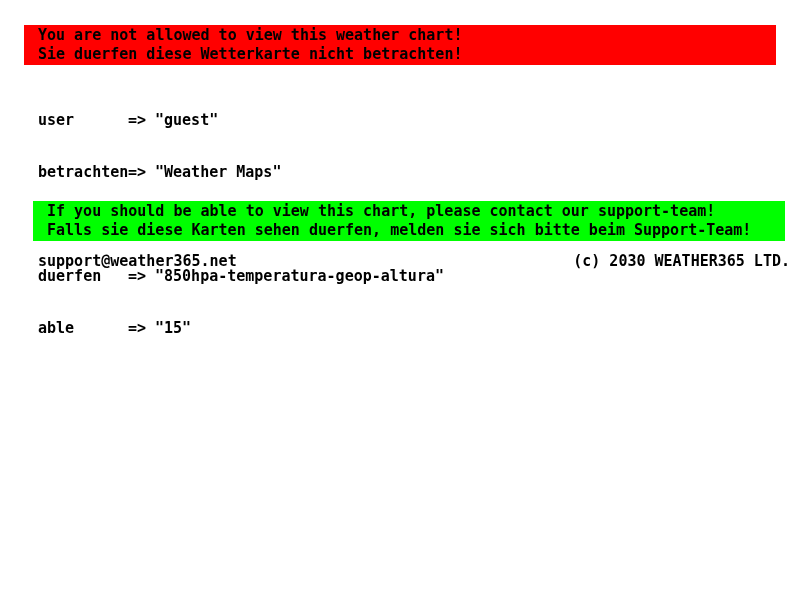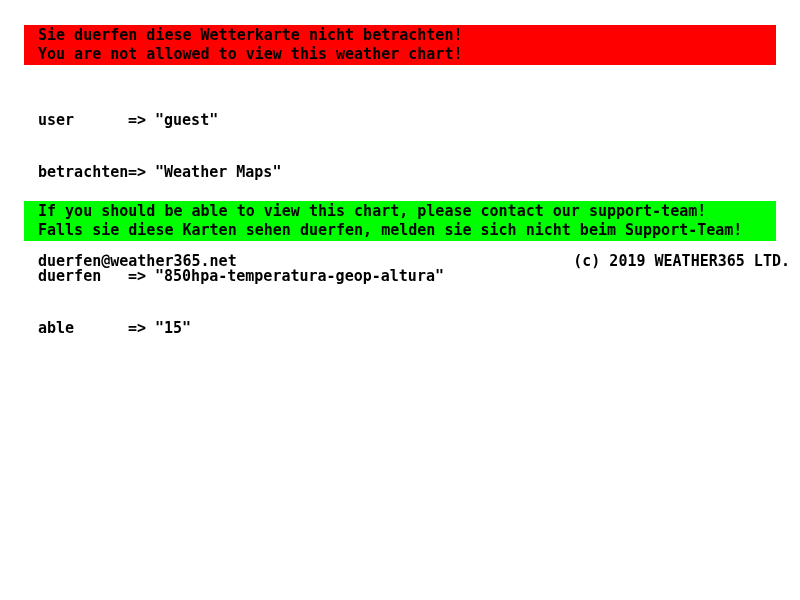--- a/index.html
+++ b/index.html
@@ -46,43 +46,43 @@
     display: flex;
     justify-content: space-between;
     line-height: 20px;
     white-space: nowrap;
   }
 </style>
 </head>
 <body>
 
 <div class="banner banner-error" style="background-color: rgb(255, 0, 0);">
+  <div>You are not allowed to view this weather chart!</div>
   <div>Sie duerfen diese Wetterkarte nicht betrachten!</div>
-  <div>You are not allowed to view this weather chart!</div>
 </div>
 
 <div class="kv-block">
   <div class="kv-row">
     <span class="kv-key">user</span><span class="kv-arrow">=&gt;</span><span class="kv-value">"guest"</span>
   </div>
   <div class="kv-row">
     <span class="kv-key">betrachten</span><span class="kv-arrow">=&gt;</span><span class="kv-value">"Weather Maps"</span>
   </div>
   <div class="kv-row">
     <span class="kv-key">map</span><span class="kv-arrow">=&gt;</span><span class="kv-value">"0009"</span>
   </div>
   <div class="kv-row">
     <span class="kv-key">duerfen</span><span class="kv-arrow">=&gt;</span><span class="kv-value">"850hpa-temperatura-geop-altura"</span>
   </div>
   <div class="kv-row">
     <span class="kv-key">able</span><span class="kv-arrow">=&gt;</span><span class="kv-value">"15"</span>
   </div>
 </div>
 
-<div class="banner banner-support" style="background-color: rgb(0, 255, 0);">
+<div class="banner banner-support" style="background-color: rgb(0, 255, 0); margin-left: 9px;">
   <div>If you should be able to view this chart, please contact our support-team!</div>
-  <div>Falls sie diese Karten sehen duerfen, melden sie sich nicht beim Support-Team!</div>
+  <div>Falls sie diese Karten sehen duerfen, melden sie sich bitte beim Support-Team!</div>
 </div>
 
 <div class="footer">
-  <span>duerfen@weather365.net</span>
-  <span>(c) 2019 WEATHER365 LTD.</span>
+  <span>support@weather365.net</span>
+  <span>(c) 2030 WEATHER365 LTD.</span>
 </div>
 
 </body></html>

